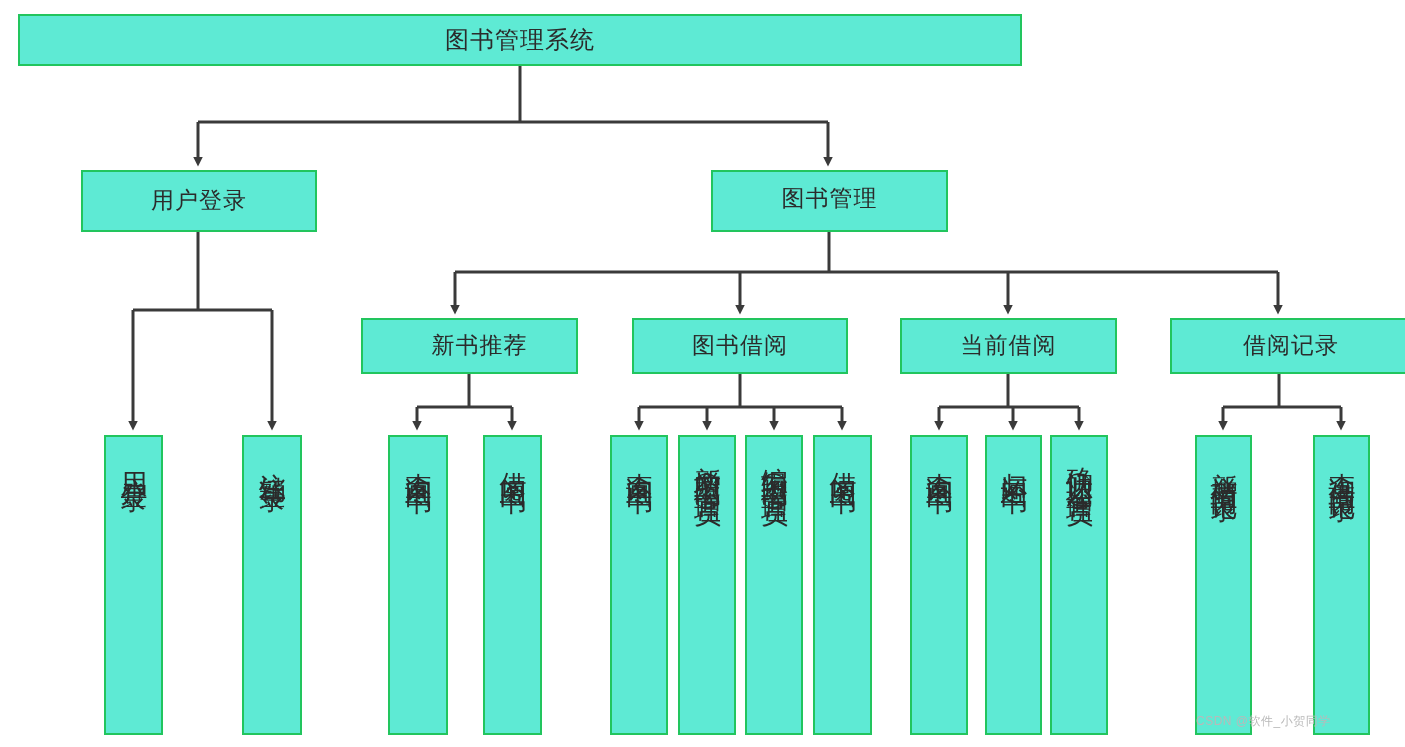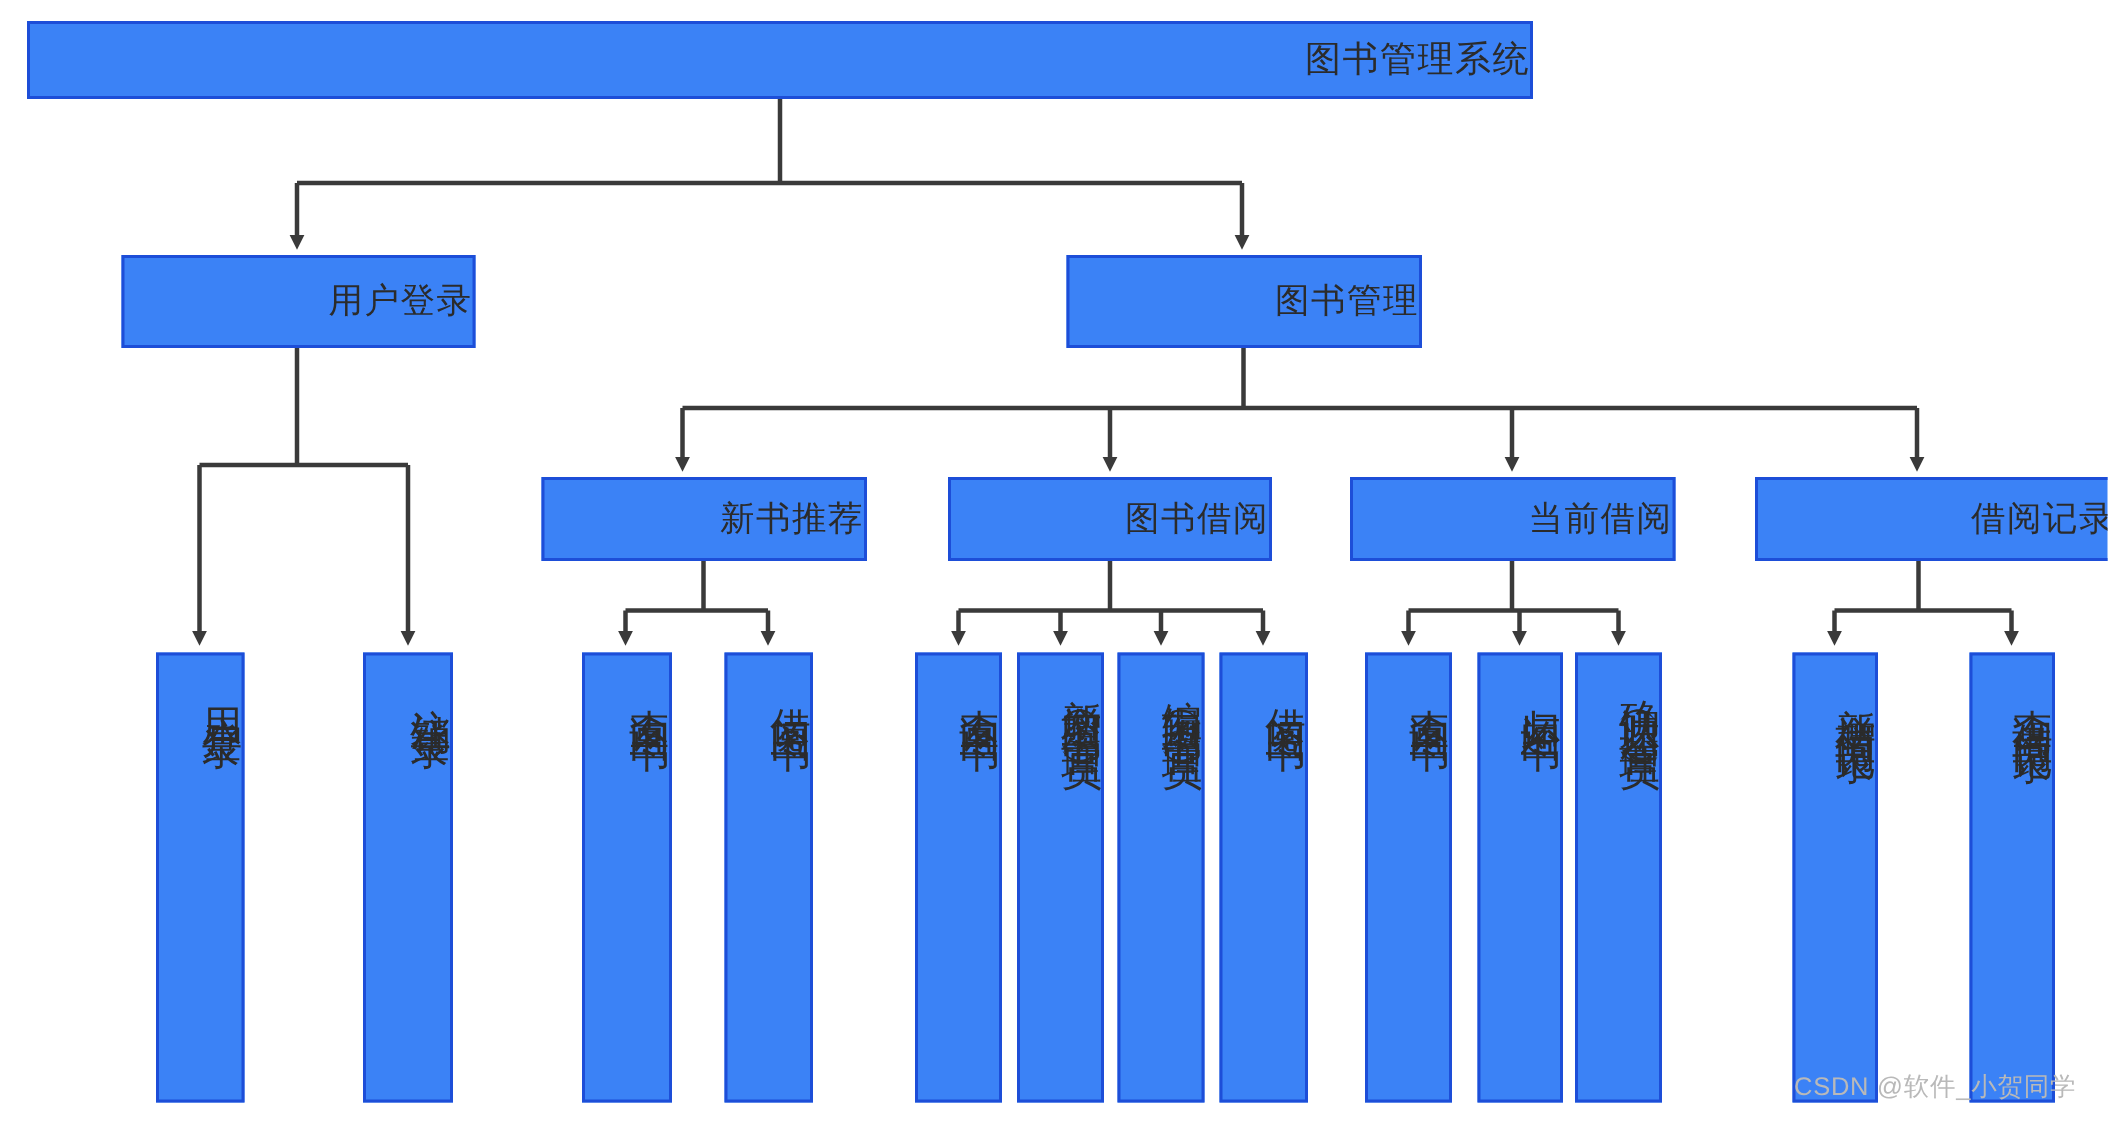--- a/index.html
+++ b/index.html
@@ -5,23 +5,23 @@
   html,body{margin:0;padding:0;background:#ffffff;}
   body{
     font-family:"Liberation Sans","DejaVu Sans",sans-serif;
     width:1405px;height:747px;overflow:hidden;
   }
   #canvas{position:relative;width:1405px;height:747px;background:#fff;}
   svg.wires{position:absolute;left:0;top:0;width:1405px;height:747px;pointer-events:none;}
   .node{
     position:absolute;
     box-sizing:border-box;
-    background:#3b82f6;
-    border:2px solid #1d4ed8;
-    display:flex;align-items:center;justify-content:flex-end;
+    background:#5eead4;
+    border:2px solid #22c55e;
+    display:flex;align-items:center;justify-content:center;
     color:#2b2b2b;
   }
   .node .lbl{
     display:block;
     text-align:center;
     line-height:1.18;
     white-space:nowrap;
     color:#2b2b2b;
   }
   .h-node .lbl{font-size:23px;letter-spacing:1px;}
@@ -32,21 +32,21 @@
     writing-mode:vertical-rl;
     text-orientation:upright;
     font-size:27px;
     line-height:1.0;
     letter-spacing:5px;
     white-space:pre;
   }
   .leaf.tall{padding-top:8px;}
   .watermark{
     position:absolute;
-    font-size:17px;
+    font-size:12px;
     color:#b9b9b9;
     white-space:nowrap;
     letter-spacing:0.5px;
   }
 </style>
 </head>
 <body>
 
 <div id="canvas">
 
@@ -100,21 +100,21 @@
     </g>
   </svg>
 
   <div class="node root h-node" style="left:18px;top:14px;width:1004px;height:52px;">
     <span class="lbl">图书管理系统</span>
   </div>
 
   <div class="node h-node" style="left:81px;top:170px;width:236px;height:62px;">
     <span class="lbl">用户登录</span>
   </div>
-  <div class="node h-node" style="left:711px;top:170px;width:237px;height:62px;">
+  <div class="node h-node" style="left:711px;top:170px;width:237px;height:62px;font-family:Liberation Mono, monospace;">
     <span class="lbl">图书管理</span>
   </div>
 
   <div class="node h-node" style="left:361px;top:318px;width:217px;height:56px;padding-left:20px;">
     <span class="lbl">新书推荐</span>
   </div>
   <div class="node h-node" style="left:632px;top:318px;width:216px;height:56px;">
     <span class="lbl">图书借阅</span>
   </div>
   <div class="node h-node" style="left:900px;top:318px;width:217px;height:56px;">

